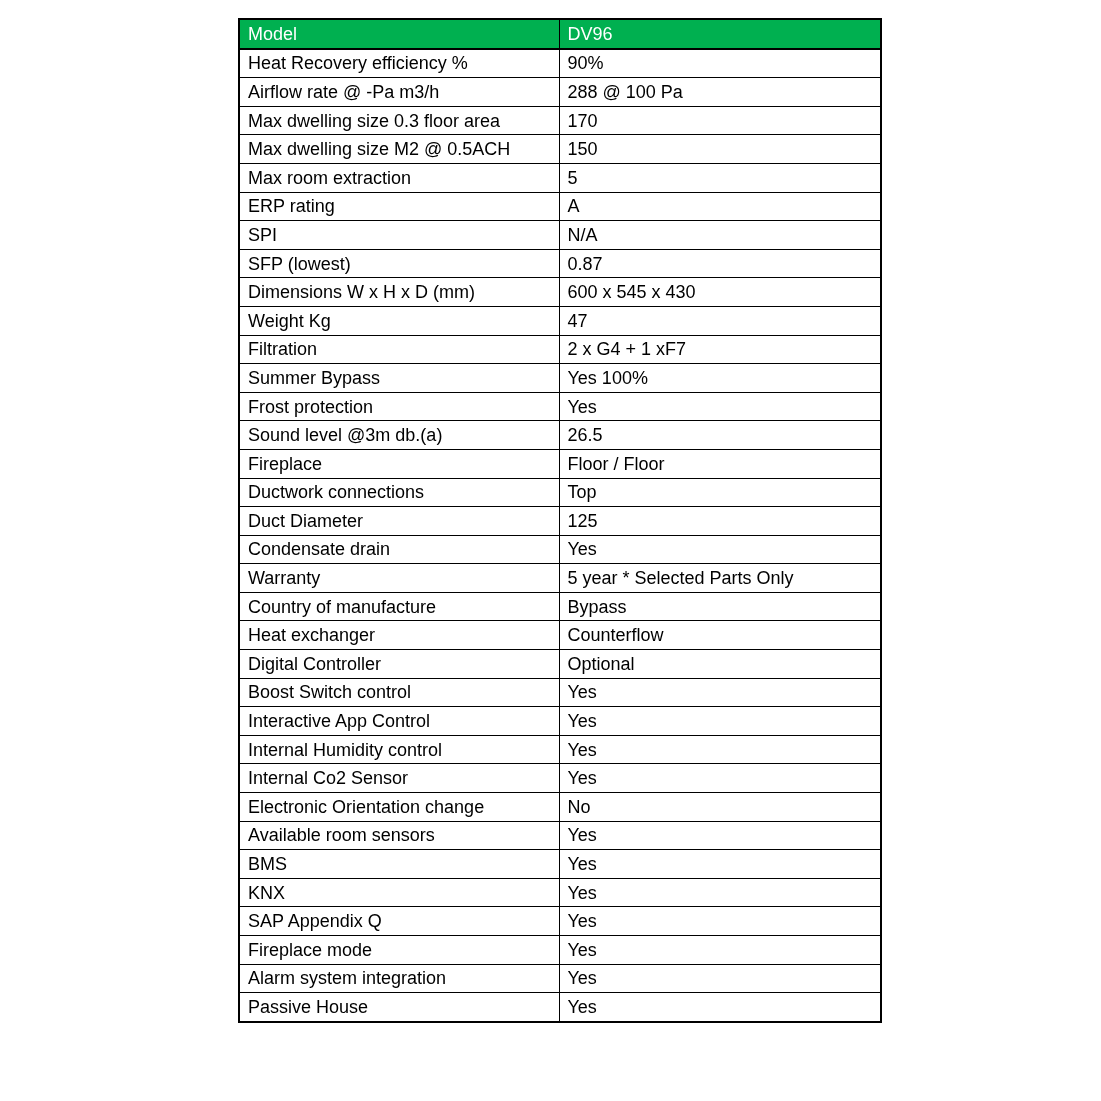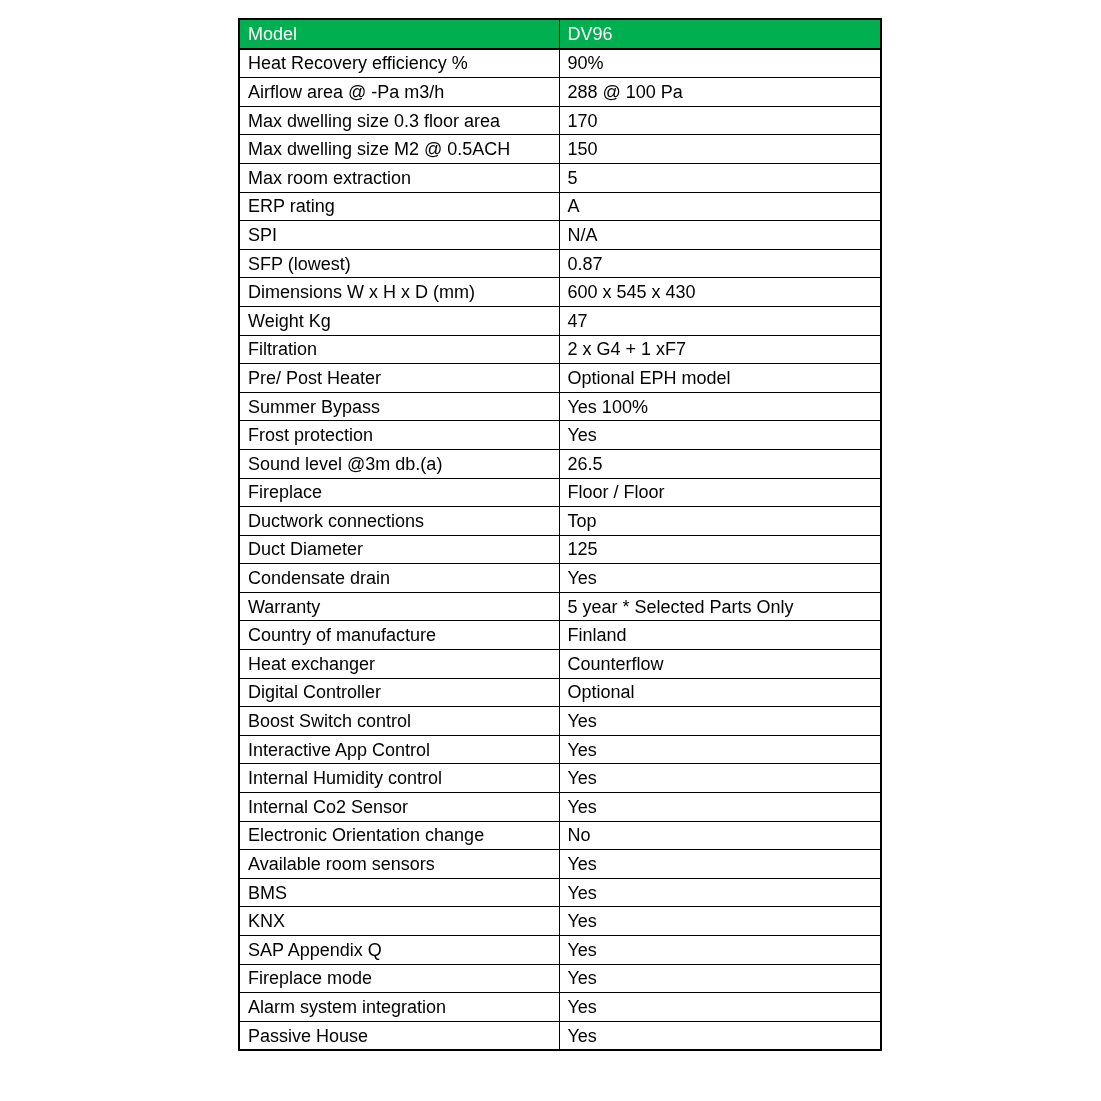--- a/index.html
+++ b/index.html
@@ -58,21 +58,21 @@
         <th>Model</th>
         <th>DV96</th>
       </tr>
     </thead>
     <tbody id="spec-body">
         <tr>
           <td>Heat Recovery efficiency %</td>
           <td>90%</td>
         </tr>
         <tr>
-          <td>Airflow area @ -Pa m3/h</td>
+          <td>Airflow rate @ -Pa m3/h</td>
           <td>288 @ 100 Pa</td>
         </tr>
         <tr>
           <td>Max dwelling size 0.3 floor area</td>
           <td>170</td>
         </tr>
         <tr>
           <td>Max dwelling size M2 @ 0.5ACH</td>
           <td>150</td>
         </tr>
@@ -98,24 +98,20 @@
         </tr>
         <tr>
           <td>Weight Kg</td>
           <td>47</td>
         </tr>
         <tr>
           <td>Filtration</td>
           <td>2 x G4 + 1 xF7</td>
         </tr>
         <tr>
-          <td>Pre/ Post Heater</td>
-          <td>Optional EPH model</td>
-        </tr>
-        <tr>
           <td>Summer Bypass</td>
           <td>Yes 100%</td>
         </tr>
         <tr>
           <td>Frost protection</td>
           <td>Yes</td>
         </tr>
         <tr>
           <td>Sound level @3m db.(a)</td>
           <td>26.5</td>
@@ -135,21 +131,21 @@
         <tr>
           <td>Condensate drain</td>
           <td>Yes</td>
         </tr>
         <tr>
           <td>Warranty</td>
           <td>5 year * Selected Parts Only</td>
         </tr>
         <tr>
           <td>Country of manufacture</td>
-          <td>Finland</td>
+          <td>Bypass</td>
         </tr>
         <tr>
           <td>Heat exchanger</td>
           <td>Counterflow</td>
         </tr>
         <tr>
           <td>Digital Controller</td>
           <td>Optional</td>
         </tr>
         <tr>

